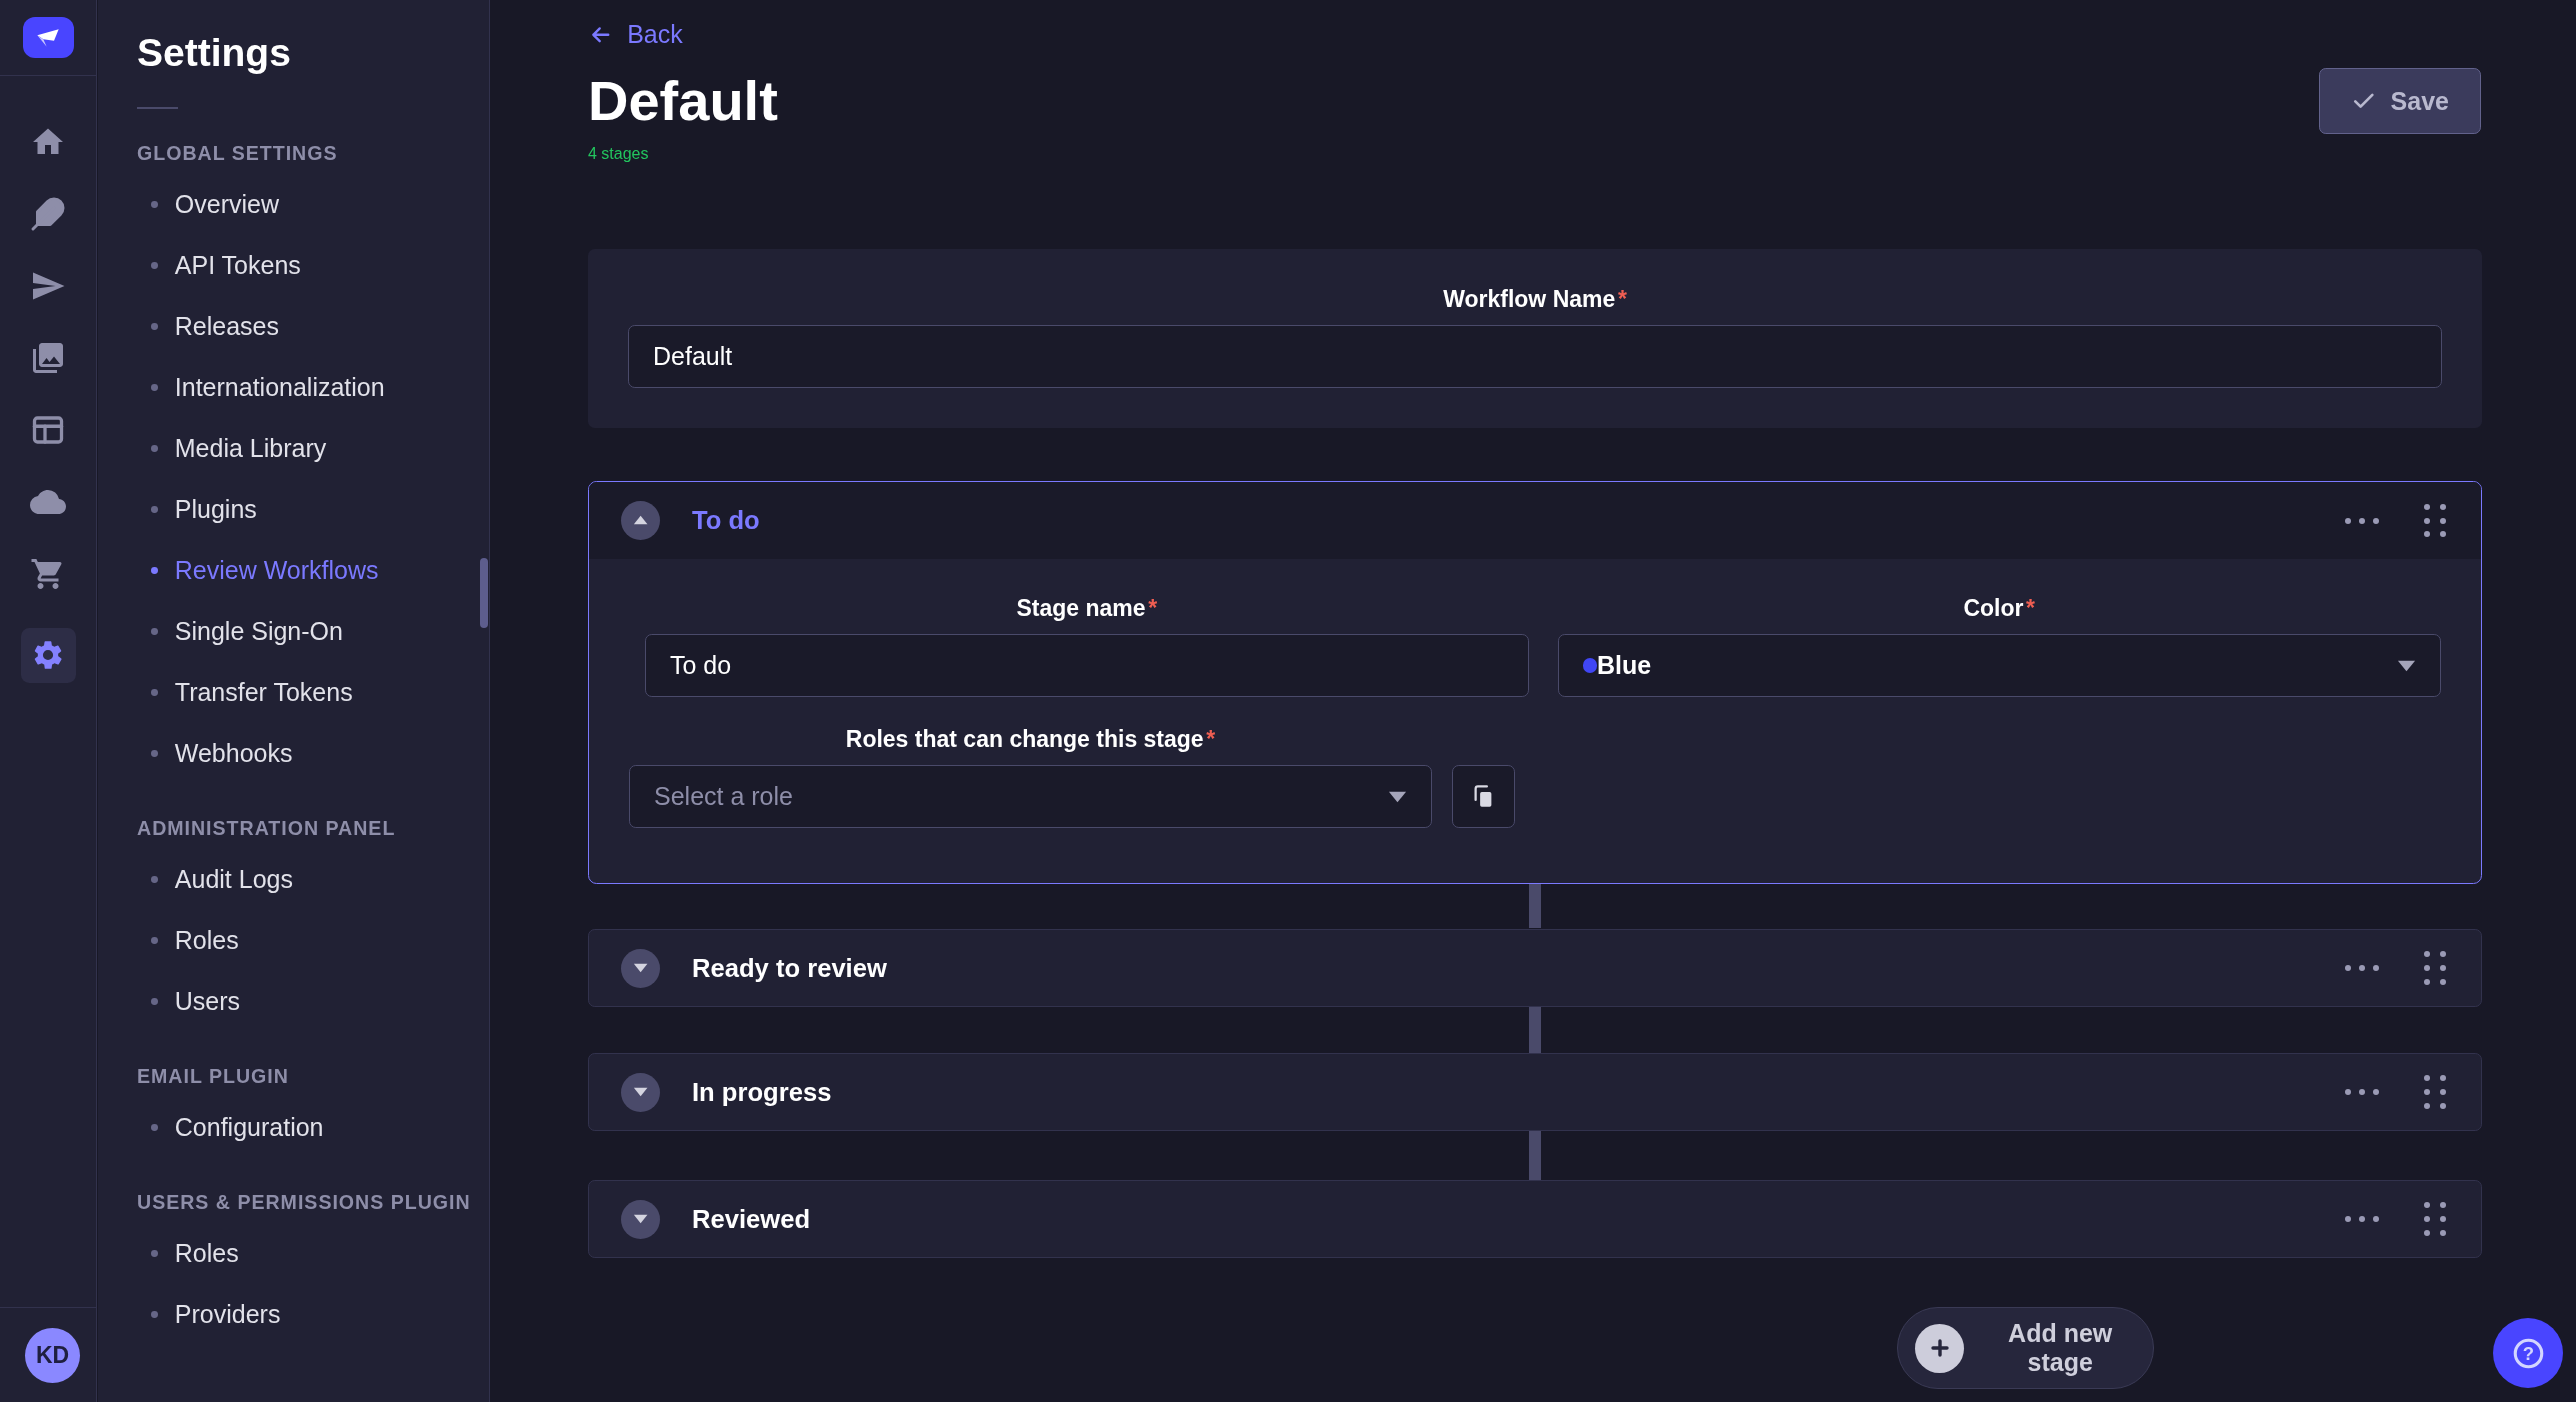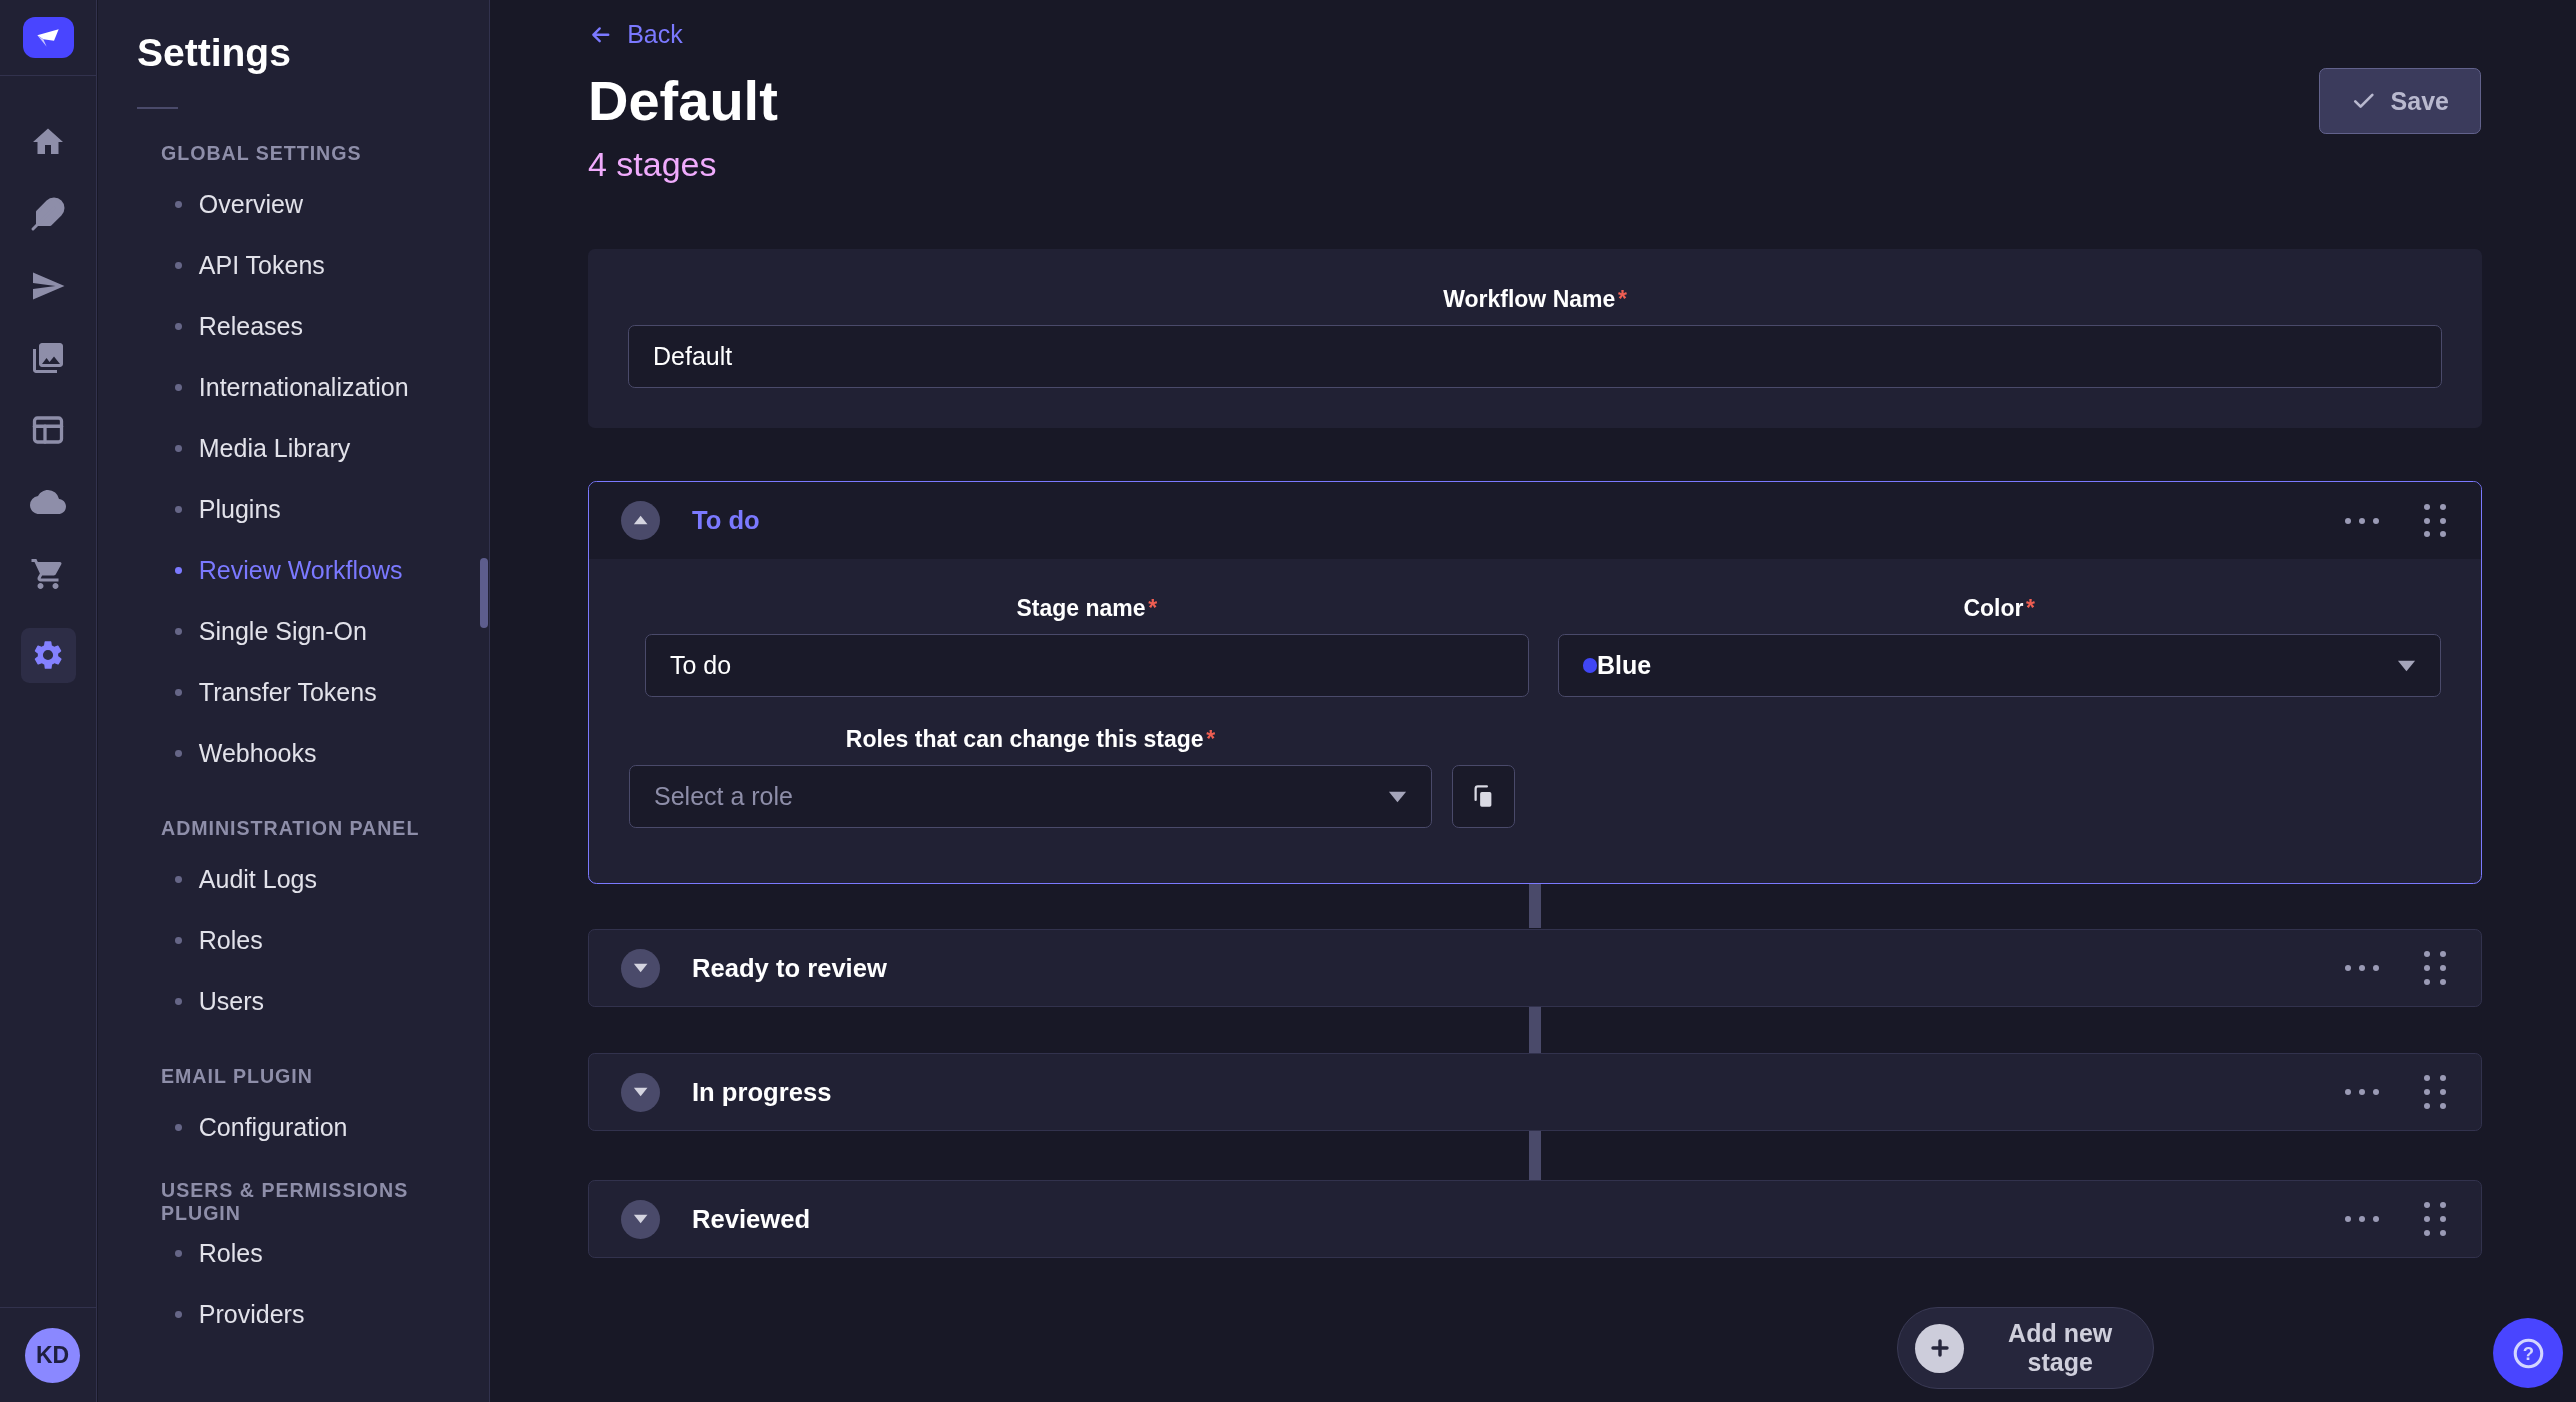--- a/index.html
+++ b/index.html
@@ -29,38 +29,38 @@
     color:#1f1f40; font-size:23px; font-weight:700;
     display:flex; align-items:center; justify-content:center; }
 
   
   .settings-nav {
     position:absolute; left:98px; top:0; width:392px; height:100%;
     background:#212134; border-right:0.9px solid #32324d; overflow:hidden;
   }
   .settings-title { margin:31px 0 0 39px; font-size:39px; font-weight:700; color:#ffffff; }
   .title-rule { margin:32px 0 0 39px; width:41px; height:1.7px; background:#4a4a6a; }
-  .nav-section { margin-top:24px;padding-left:24px; }
+  .nav-section { margin-top:24px; }
   .nav-section-label { height:41px; display:flex; align-items:center; padding-left:39px;
     font-size:19.6px; font-weight:600; letter-spacing:.05em; color:#8e8ea9; }
   .nav-item { height:61px; display:flex; align-items:center; padding-left:53px; cursor:pointer; }
   .nav-bullet { width:6.8px; height:6.8px; border-radius:50%; background:#666687; margin-right:17px; flex:none; }
   .nav-item-label { font-size:25px; color:#e2e2ea; }
   .nav-item.active .nav-bullet { background:#7b79ff; }
   .nav-item.active .nav-item-label { color:#7b79ff; }
   .subnav-scroll { position:absolute; right:0.9px; top:558px; width:7.7px; height:70px;
     border-radius:4.3px; background:#5d5d8d; }
 
   
   .main { position:absolute; left:491px; top:0; width:2085px; height:1402px; background:#181826; }
 
   .back-link { position:absolute; left:97px; top:20.4px; display:flex; align-items:center; gap:13.6px;
     color:#7b79ff; font-size:25px; cursor:pointer; }
   .page-title { position:absolute; left:97px; top:68px; font-size:56px; font-weight:700; }
-  .page-subtitle { position:absolute; left:97px; top:145px; font-size:34px; color:#f0abfc; }
+  .page-subtitle { position:absolute; left:97px; top:145px; font-size:16px; color:#22c55e; }
 
   .save-btn { position:absolute; right:95px; top:68px; height:66px; padding:0 31px;
     background:#3b3b5c; border:0.9px solid #62628c; border-radius:6.8px;
     display:flex; align-items:center; gap:13.6px;
     color:#b9b9cf; font-size:25px; font-weight:600; cursor:pointer; }
 
   
   .workflow-card { position:absolute; left:97px; top:249px; width:1894px; height:179px;
     background:#212134; border-radius:6.8px; padding:37px 40px; display:flex; gap:29px; }
   .field-col { flex:1; min-width:0; }

